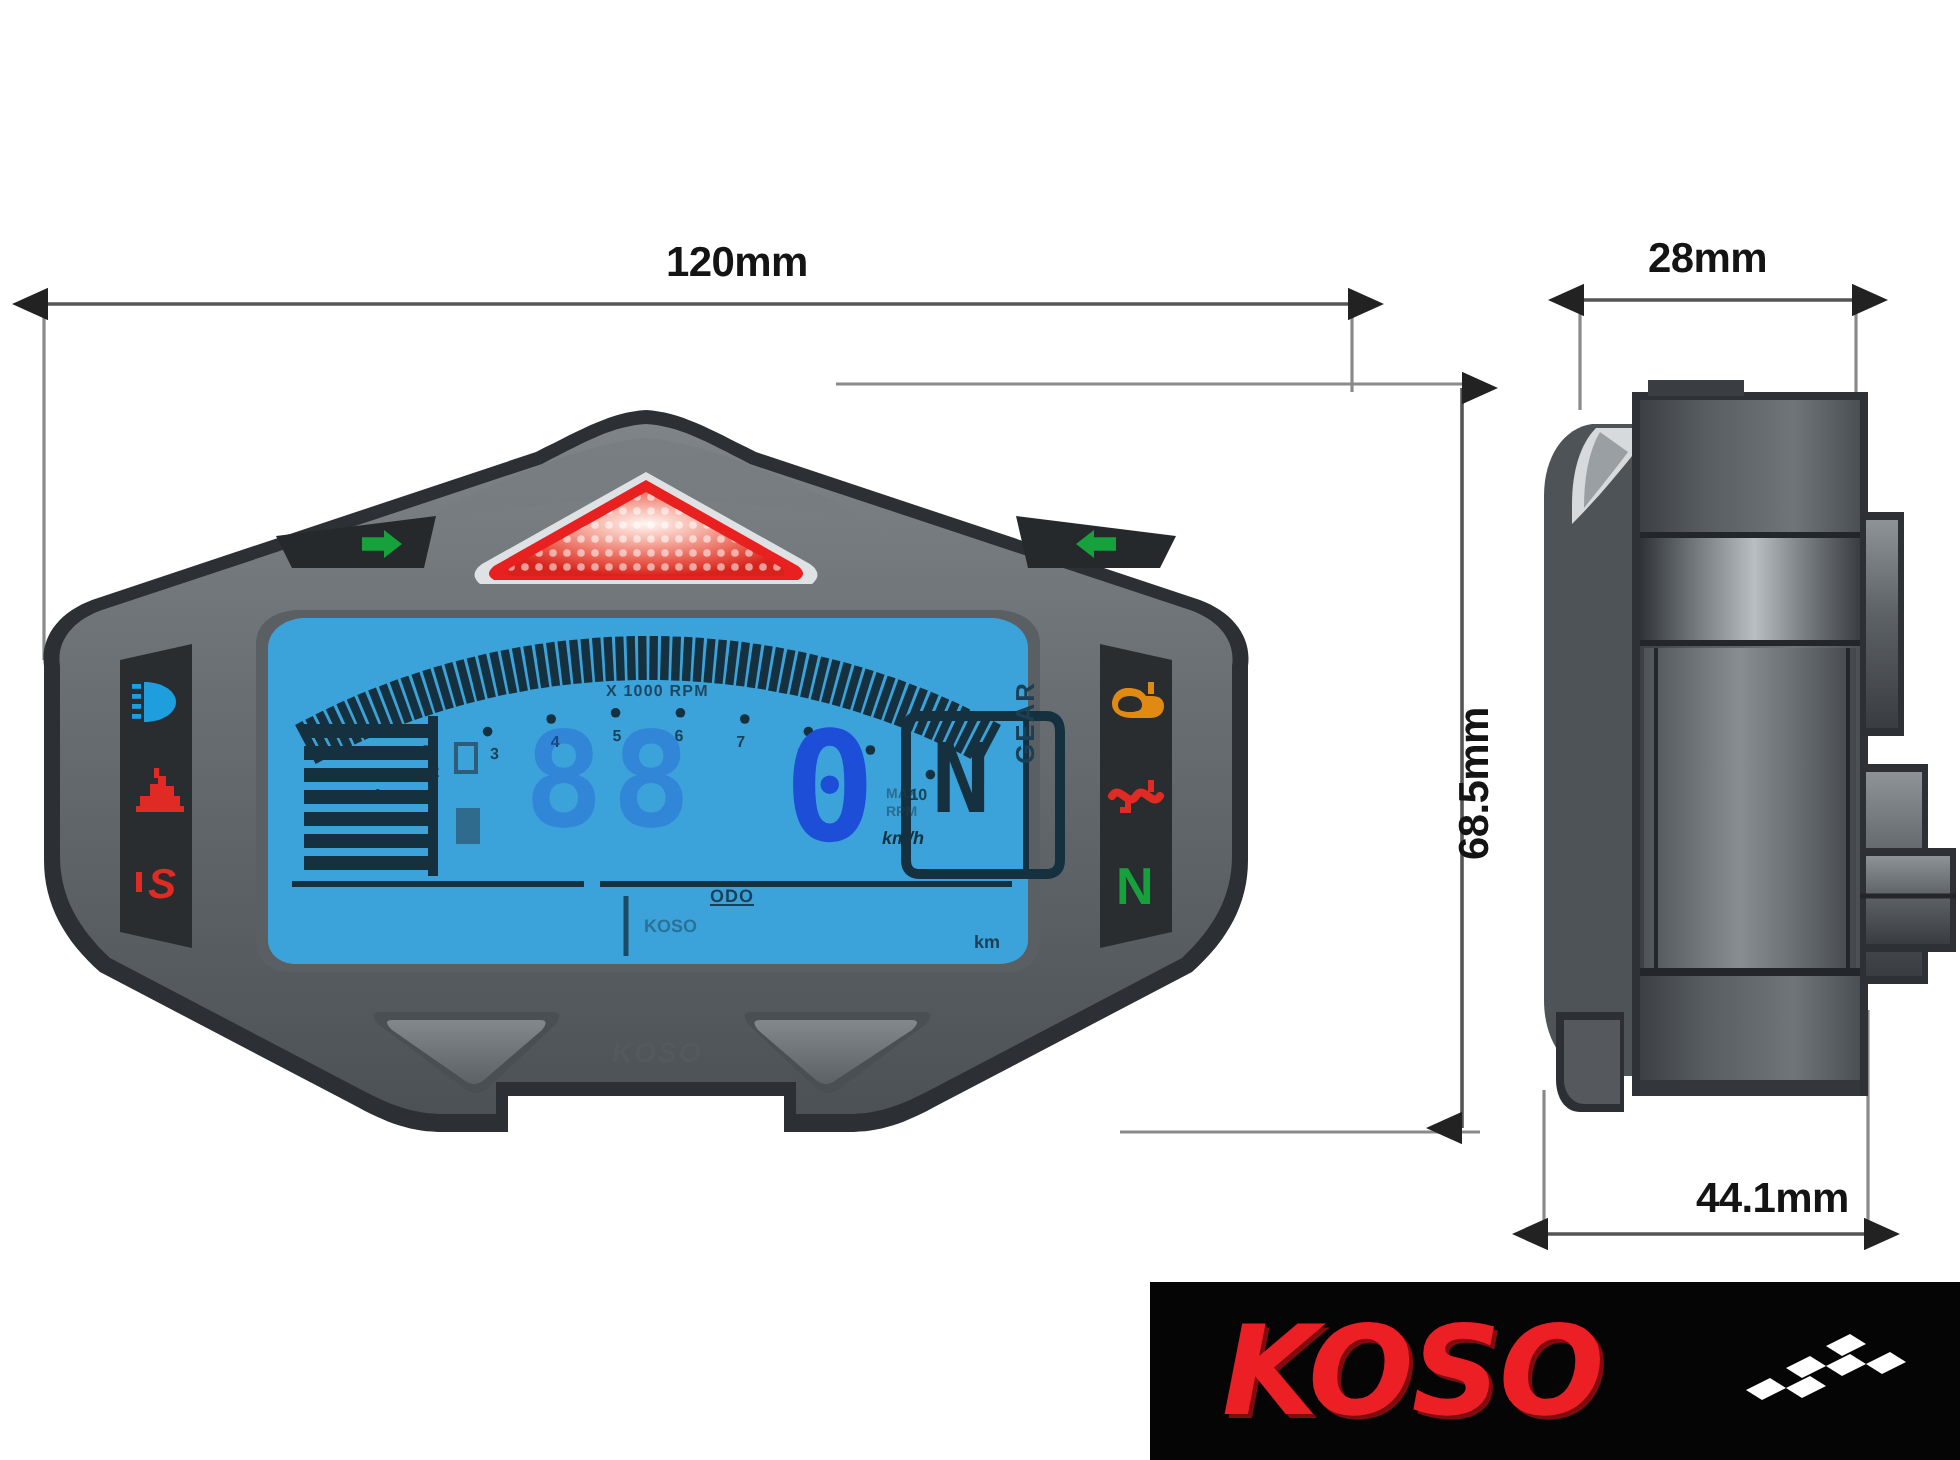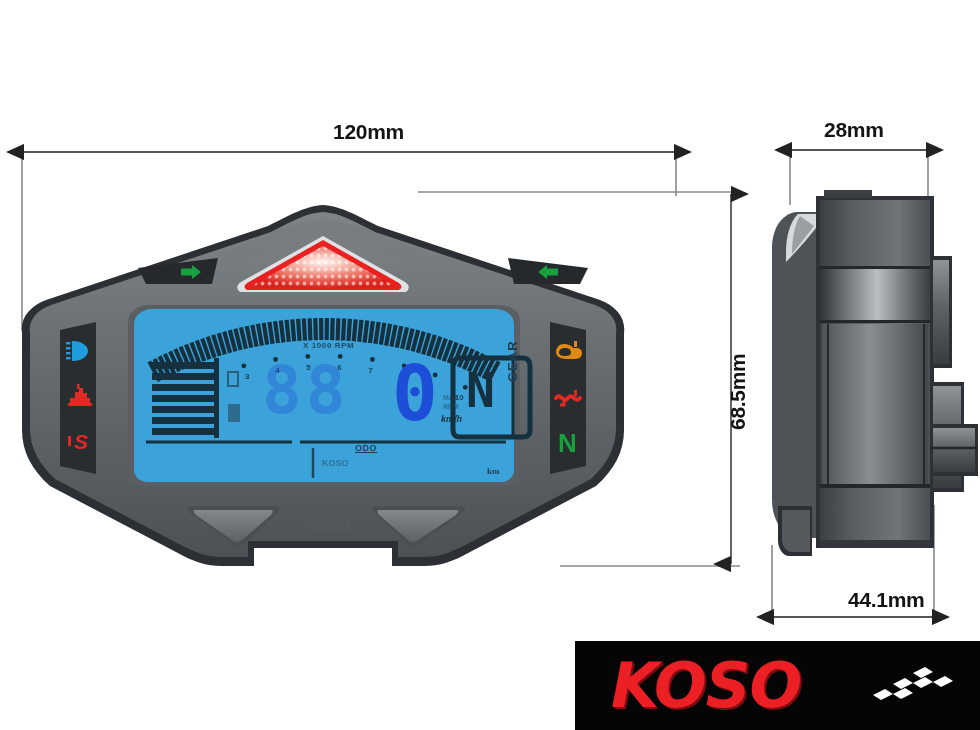--- a/index.html
+++ b/index.html
@@ -456,21 +456,21 @@
     <div class="seg" style="left:466px; top:362px; font-size:48px; color:#15313f;">N</div>
     <div class="lcd-text" style="left:505px; top:382px; font-size:13px; letter-spacing:1px;
          transform:rotate(-90deg); transform-origin:left top;">GEAR</div>
 
 
     <div class="lcd-text" style="left:355px; top:443px; font-size:9px; letter-spacing:0.5px;text-decoration:underline;">ODO</div>
 
     <div class="lcd-text" style="left:322px; top:458px; font-size:9px; opacity:0.5;">KOSO</div>
 
 
-    <div class="lcd-text" style="left:487px; top:466px; font-size:9px;font-family:Liberation Serif, serif;">km</div>
+    <div class="lcd-text" style="left:487px; top:466px; font-size:9px;">km</div>
   </div>
 
   <div class="abs" style="left:306px; top:518px; font-family:'Liberation Sans',sans-serif;
        font-size:14px; font-weight:bold; font-style:italic; color:#54595d; letter-spacing:1px;">KOSO</div>
 
   <svg class="layer" width="980" height="730">
 
     <path d="M 796,212 C 782,214 772,228 772,248 L 772,500
              C 772,520 782,534 796,538 L 816,538 L 816,212 Z" fill="#4e5357"></path>
     <path d="M 798,214 C 790,222 786,236 786,252 L 786,262

